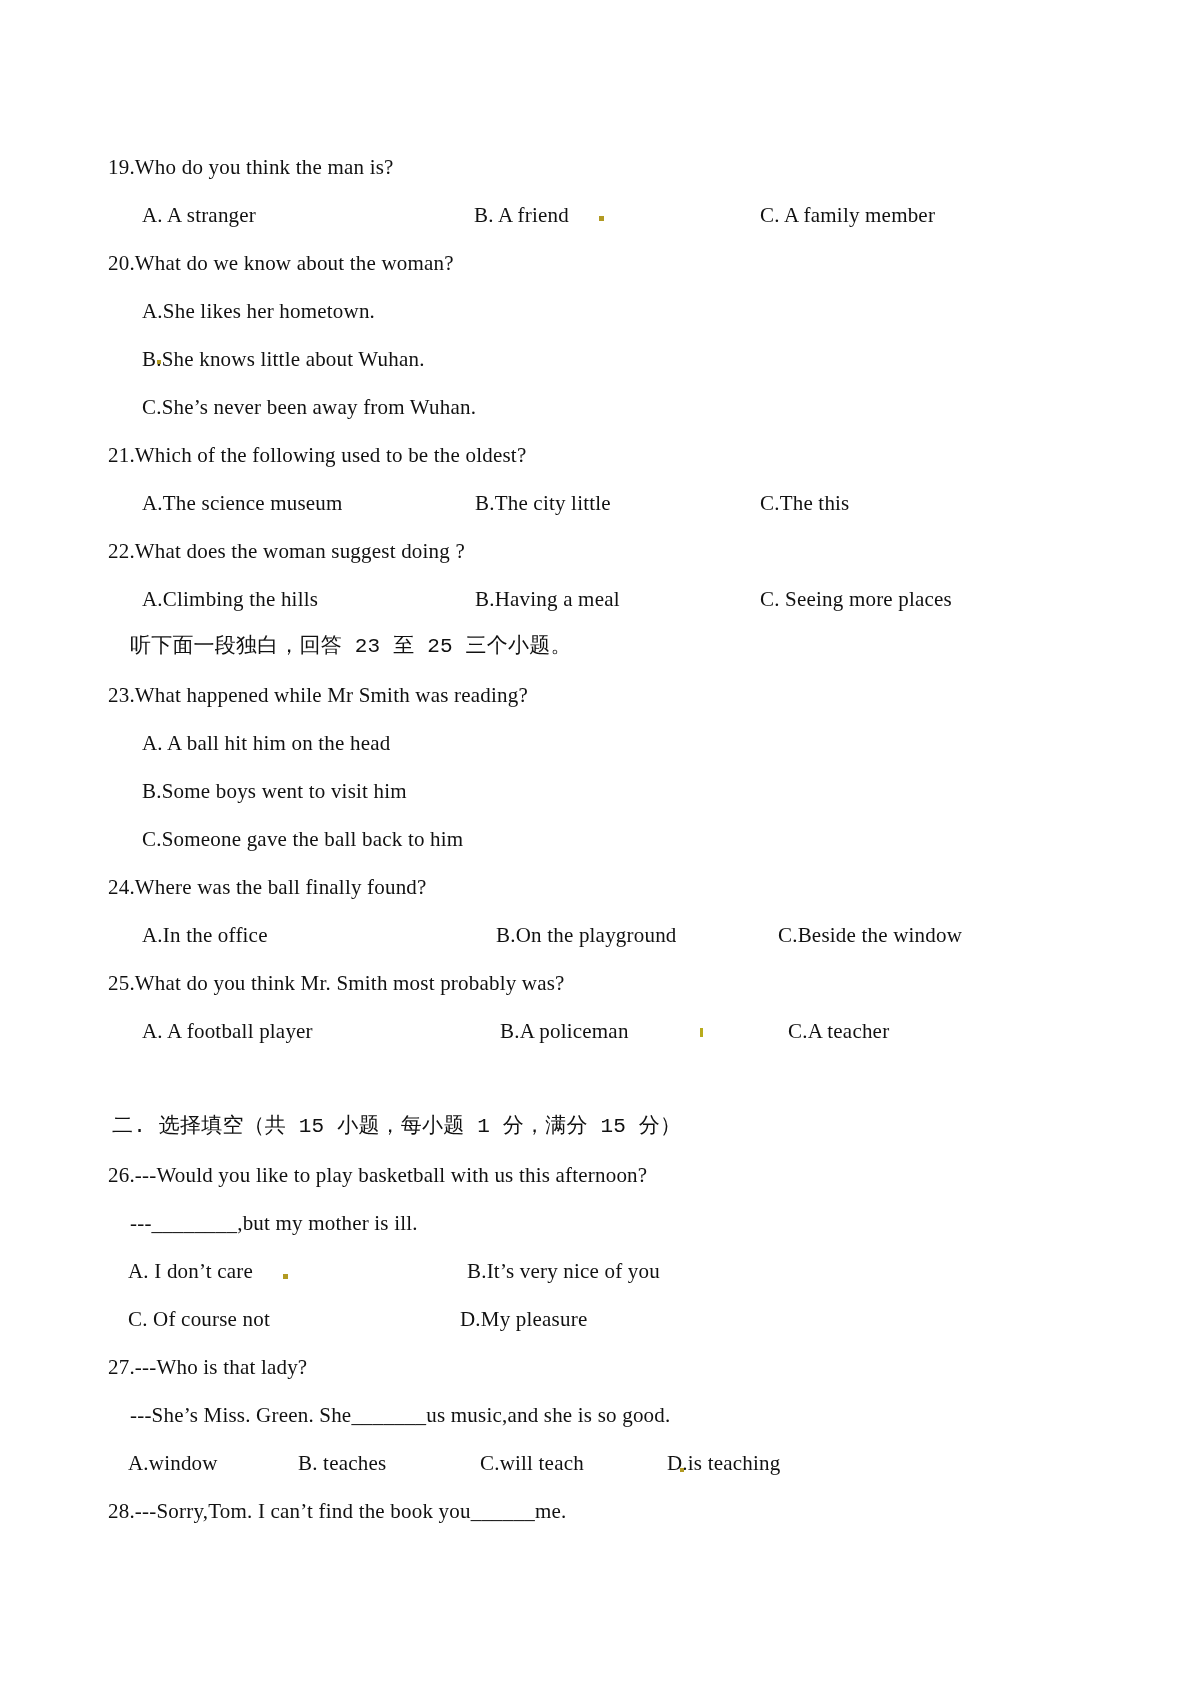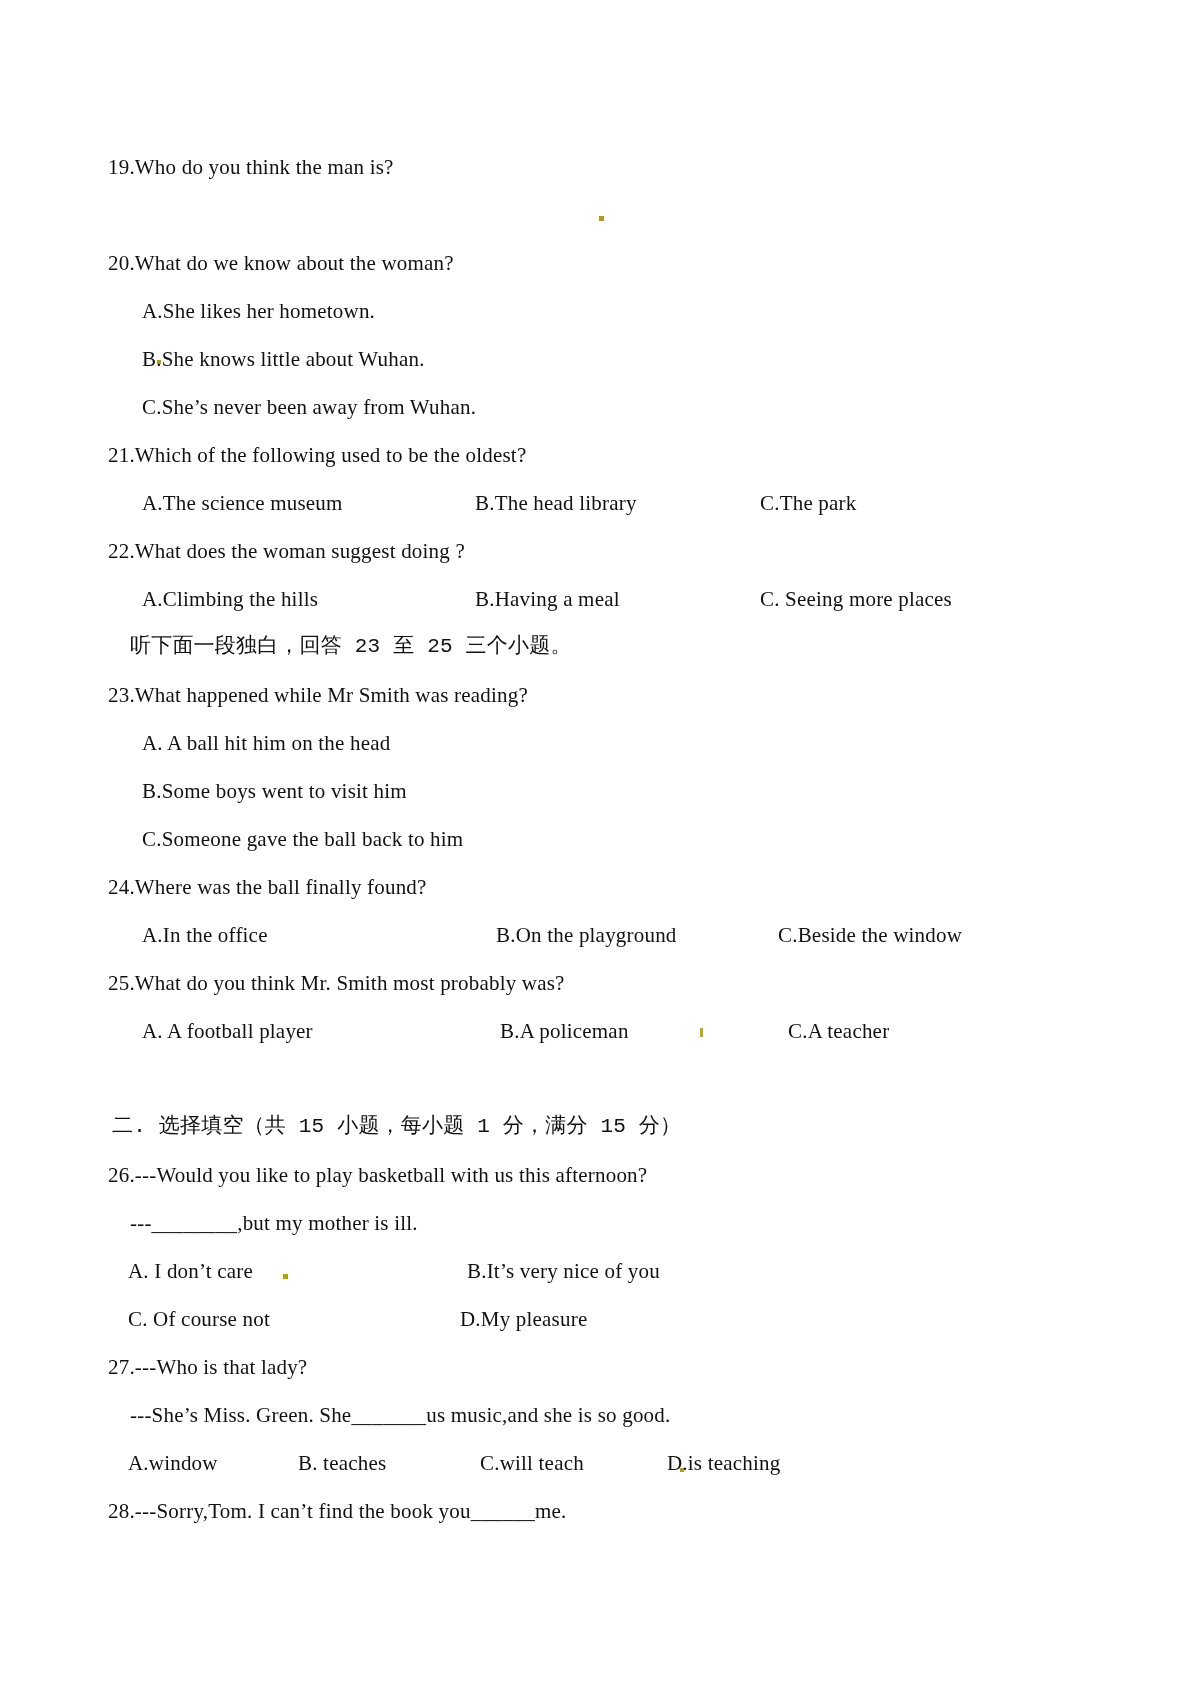--- a/index.html
+++ b/index.html
@@ -44,41 +44,46 @@
   .mark.dash{width:3px;height:9px;background:#b8ab1c;}
 </style>
 </head>
 <body>
 
 <div class="page">
 
   <div class="row" style="top:143px">
     <span class="seg" style="left:108px">19.Who do you think the man is?</span>
   </div>
+  <div class="row" style="top:191px">
+    <span class="seg" style="left:142px">A. A stranger</span>
+    <span class="seg" style="left:474px">B. A friend</span>
+    <span class="seg" style="left:760px">C. A family member</span>
+  </div>
 
   <div class="row" style="top:239px">
     <span class="seg" style="left:108px">20.What do we know about the woman?</span>
   </div>
   <div class="row" style="top:287px">
     <span class="seg" style="left:142px">A.She likes her hometown.</span>
   </div>
   <div class="row" style="top:335px">
     <span class="seg" style="left:142px">B.She knows little about Wuhan.</span>
   </div>
   <div class="row" style="top:383px">
     <span class="seg" style="left:142px">C.She’s never been away from Wuhan.</span>
   </div>
 
   <div class="row" style="top:431px">
     <span class="seg" style="left:108px">21.Which of the following used to be the oldest?</span>
   </div>
   <div class="row" style="top:479px">
     <span class="seg" style="left:142px">A.The science museum</span>
-    <span class="seg" style="left:475px">B.The head library</span>
-    <span class="seg" style="left:760px">C.The park</span>
+    <span class="seg" style="left:475px">B.The city little</span>
+    <span class="seg" style="left:760px">C.The this</span>
   </div>
 
   <div class="row" style="top:527px">
     <span class="seg" style="left:108px">22.What does the woman suggest doing ?</span>
   </div>
   <div class="row" style="top:575px">
     <span class="seg" style="left:142px">A.Climbing the hills</span>
     <span class="seg" style="left:475px">B.Having a meal</span>
     <span class="seg" style="left:760px">C. Seeing more places</span>
   </div>

